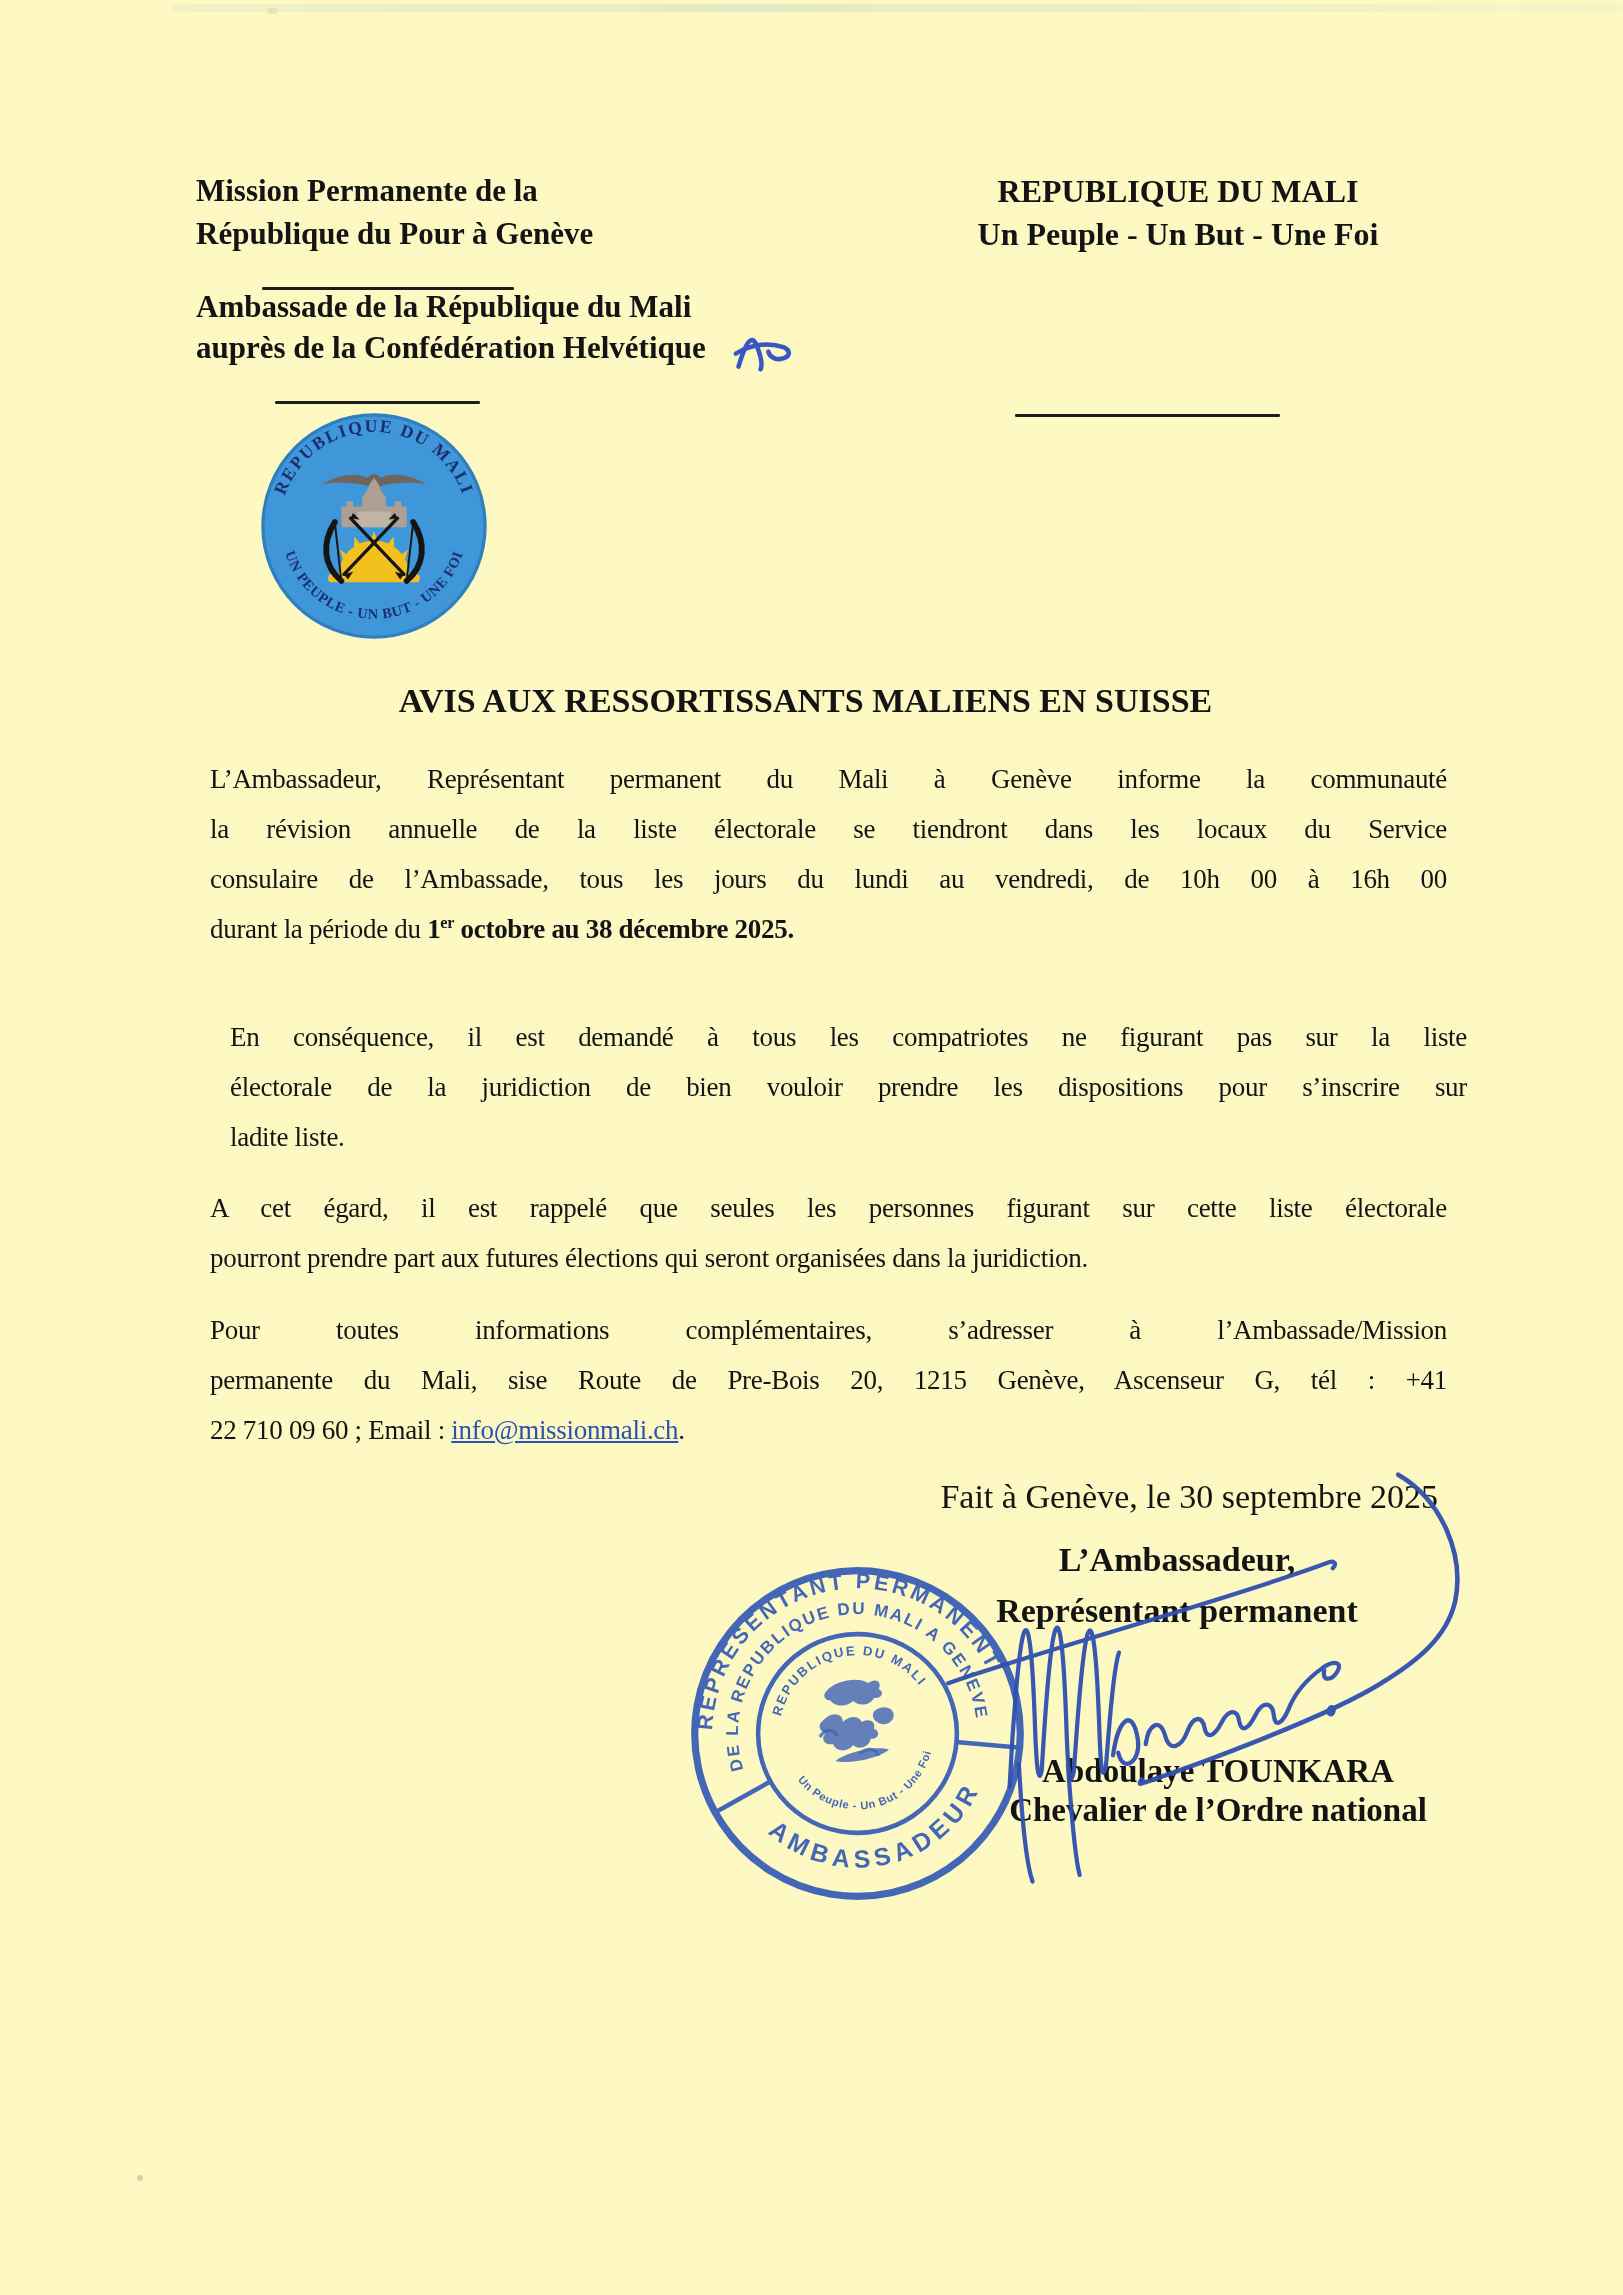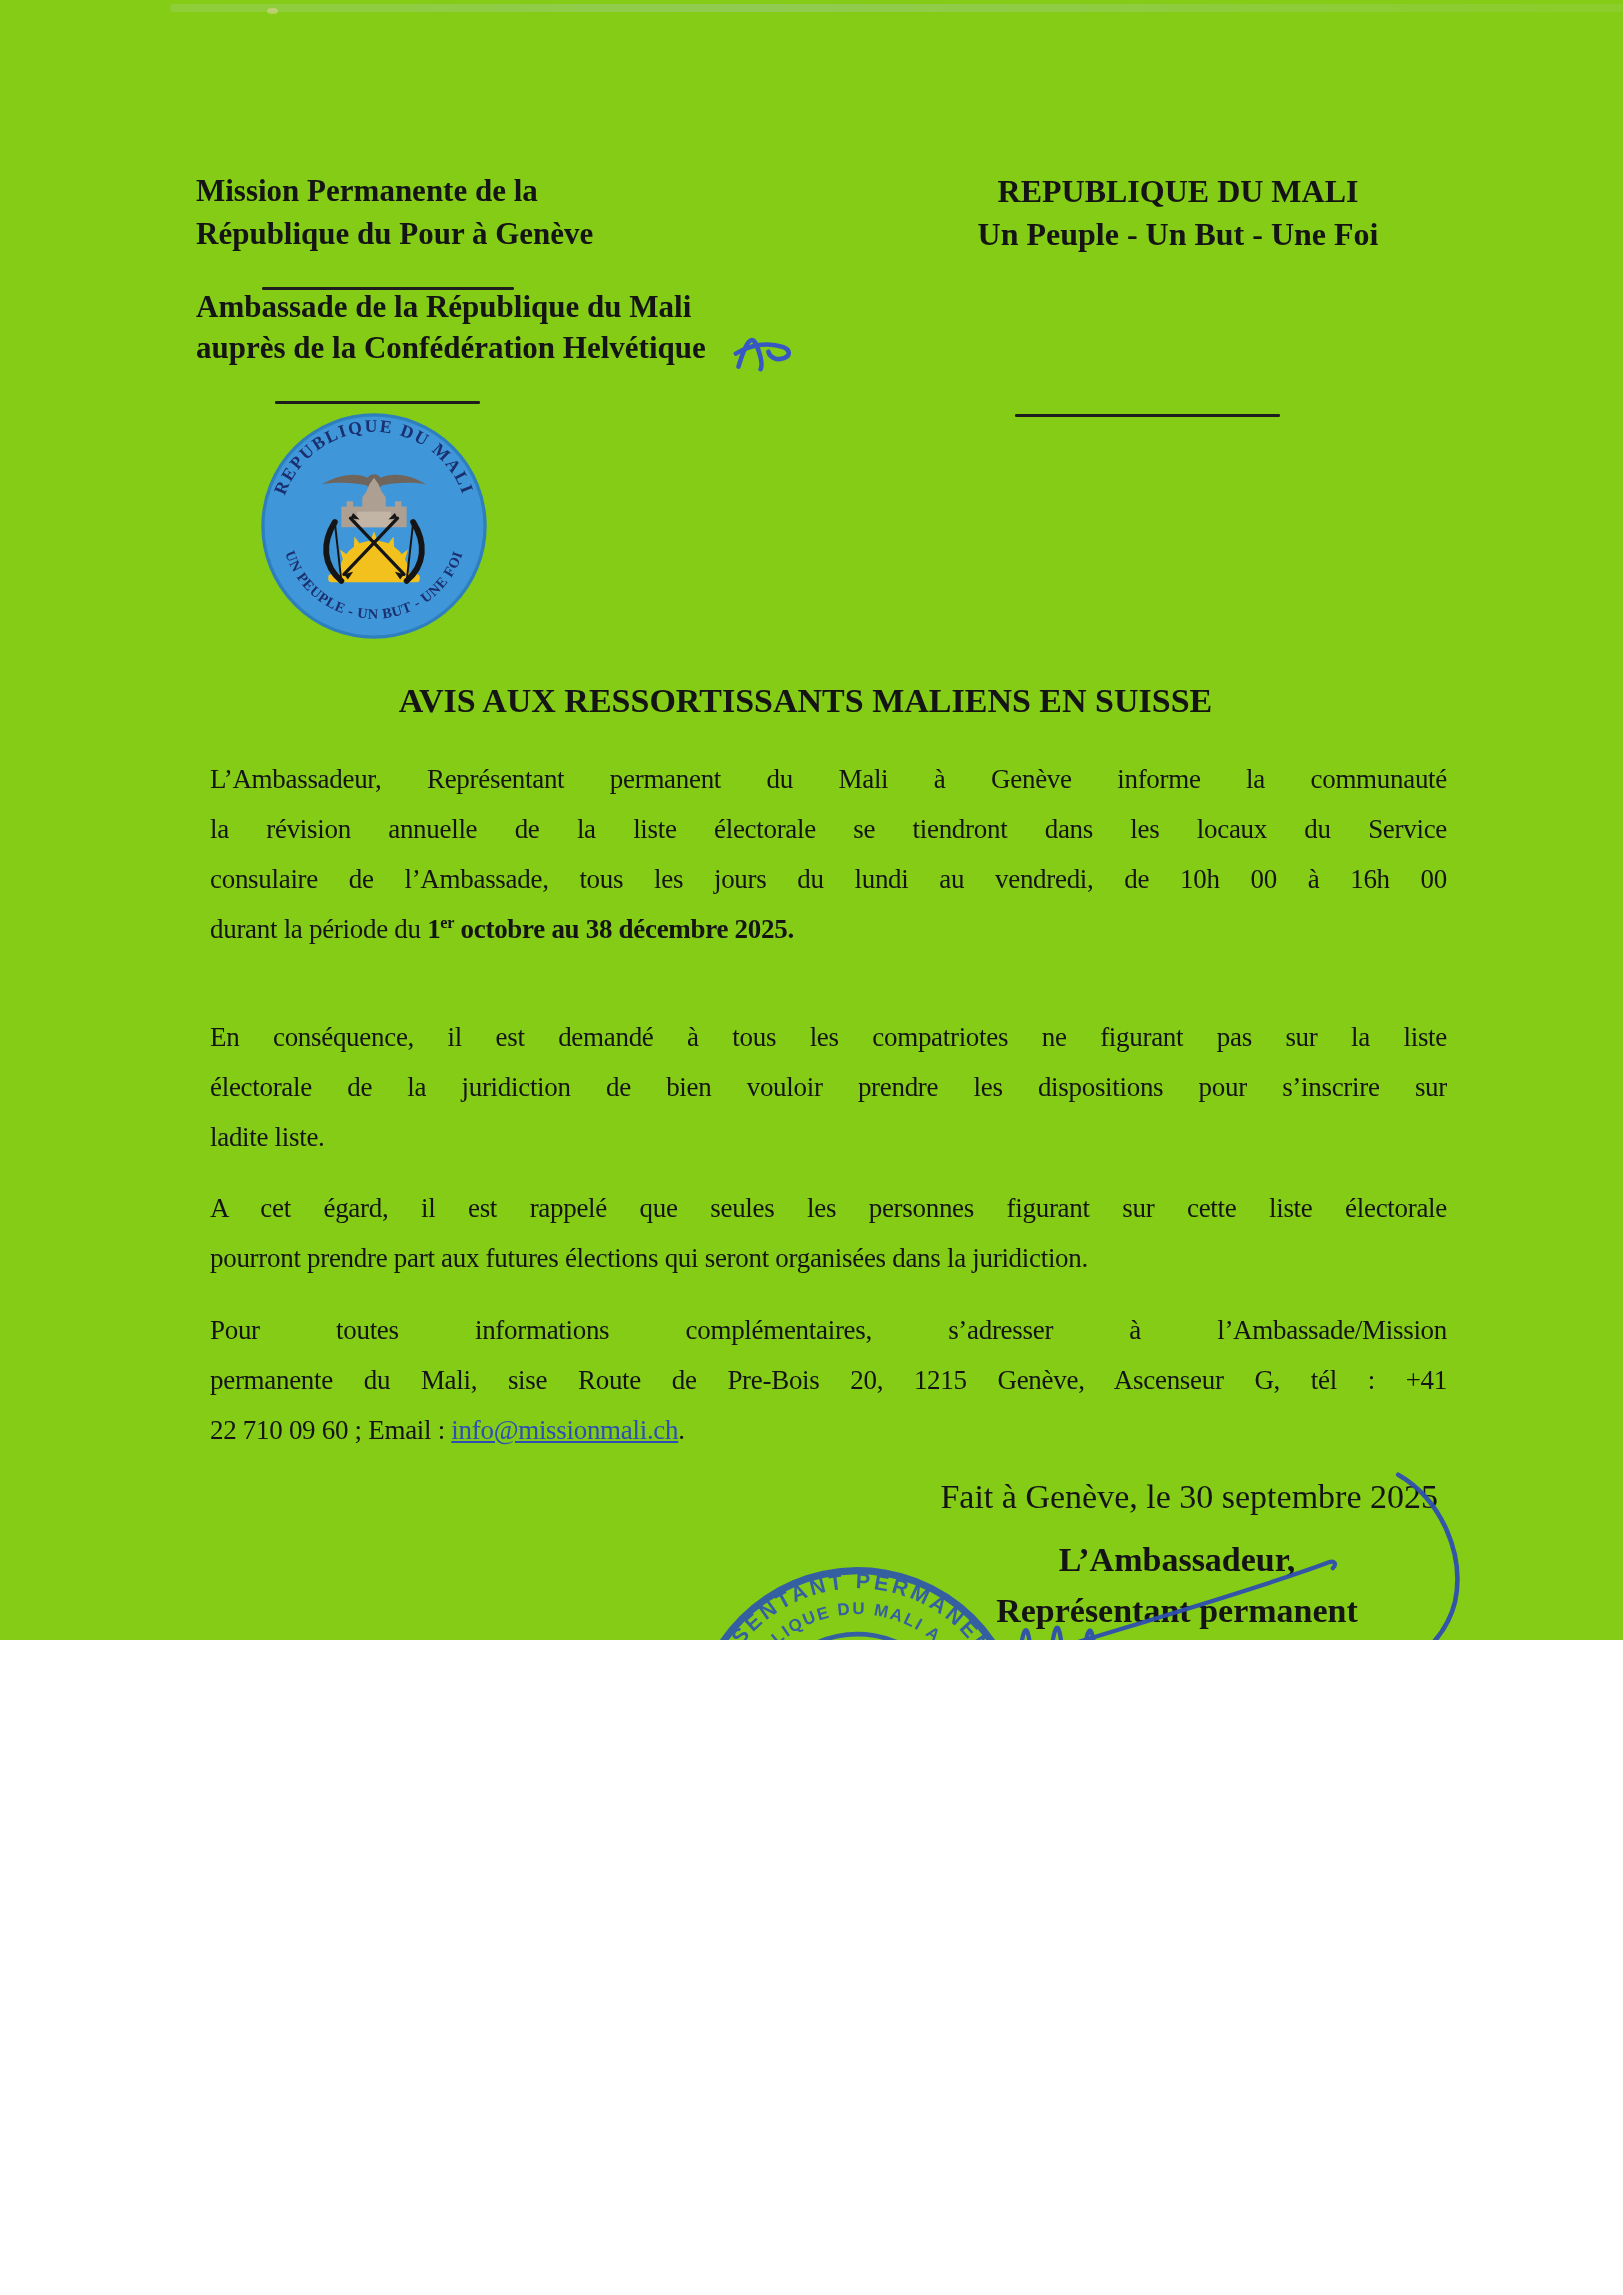--- a/index.html
+++ b/index.html
@@ -1,16 +1,16 @@
 <!DOCTYPE html>
 <html style="--stamp: #2A52B5; --sig: #2E4FB0; --link: #2B4FB5;font-size:10.5px"><head>
 <meta charset="utf-8">
 <style>
   html,body{margin:0;padding:0;background:#ffffff;}
-  .page{position:relative;width:1623px;height:1640px;background:#84cc16;overflow:hidden;
+  .page{position:relative;width:1623px;height:2295px;background:#fef9c3;overflow:hidden;
         font-family:"Liberation Serif","DejaVu Serif",serif;color:#141414;}
   .abs{position:absolute;}
   
   .scan-streak{left:170px;top:3.9px;width:1453px;height:7.9px;
     background:linear-gradient(90deg,rgba(196,210,214,.18),rgba(175,200,208,.32) 40%,rgba(200,214,216,.10));
     border-radius:3.9px;}
   .scan-dot1{left:267px;top:7.9px;width:10.5px;height:6.5px;background:rgba(226,214,158,.55);border-radius:50%;}
   .scan-dot2{left:137px;top:2175px;width:5.9px;height:5.9px;background:rgba(130,130,130,.35);border-radius:50%;}
   
   .hdr-left1{left:196px;top:169px;width:628px;font-weight:bold;font-size:31px;line-height:43px;}
@@ -25,21 +25,21 @@
   .lg-arc{font:bold 27px "Liberation Serif",serif;fill:#1B2F6E;letter-spacing:3px;}
   .lg-arc2{font:bold 22px "Liberation Serif",serif;fill:#1B2F6E;letter-spacing:1px;}
   
   .doc-title{left:187px;top:681px;width:1237px;text-align:center;font-weight:bold;font-size:34px;line-height:39px;letter-spacing:0px;}
   .para{left:210px;width:1237px;font-size:27px;letter-spacing:-0.3px;}
   .line{height:50px;line-height:50px;overflow:hidden;text-align:justify;text-align-last:justify;}
   .line.last{text-align-last:left;}
   .b{font-weight:bold;}
   .sup{vertical-align:super;font-size:60%;line-height:0;}
   .email-link{color:var(--link,#2B4FB5);text-decoration:underline;cursor:pointer;}
-  #p1{top:754px;} #p2{top:1012px;} #p3{top:1183px;} #p4{top:1305px;}
+  #p1{top:754px;} #p2{top:1012px;margin-left:20px;} #p3{top:1183px;} #p4{top:1305px;}
   .date-line{top:1477px;right:185px;font-size:34px;line-height:39px;}
   .sig-roles{left:948px;top:1534px;width:458px;text-align:center;font-weight:bold;font-size:34px;line-height:51px;z-index:3;}
   .sig-names{left:956px;top:1752px;width:524px;text-align:center;font-weight:bold;font-size:33px;line-height:39px;z-index:3;}
   
   .stamp{left:681px;top:1557px;width:353px;height:353px;z-index:4;opacity:.88;}
   .st-t1{font:bold 33px "Liberation Sans",sans-serif;fill:var(--stamp);letter-spacing:5px;}
   .st-t2{font:bold 26px "Liberation Sans",sans-serif;fill:var(--stamp);letter-spacing:3px;}
   .st-tb{font:bold 38px "Liberation Sans",sans-serif;fill:var(--stamp);letter-spacing:8px;}
   .st-i1{font:bold 20px "Liberation Sans",sans-serif;fill:var(--stamp);letter-spacing:3px;}
   .st-i2{font:bold 17px "Liberation Sans",sans-serif;fill:var(--stamp);letter-spacing:1px;}

